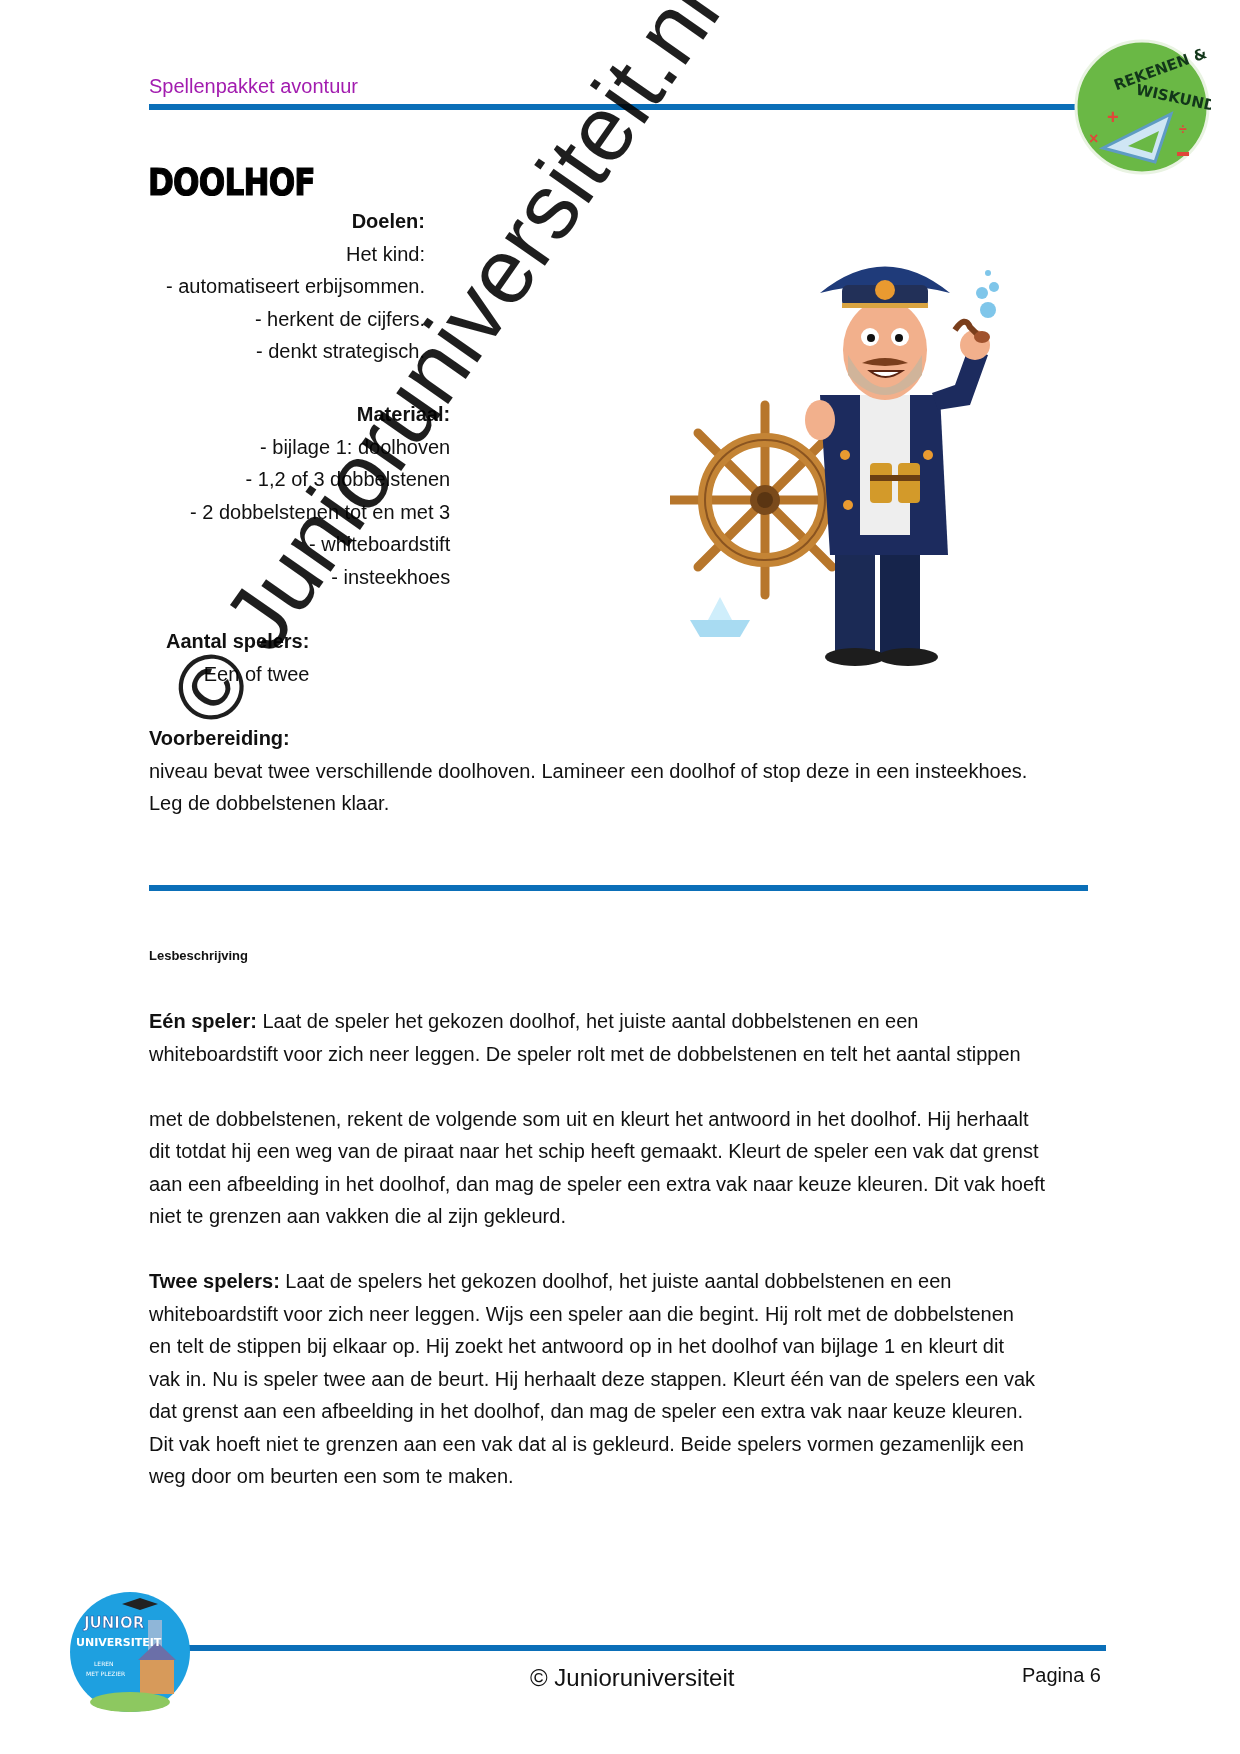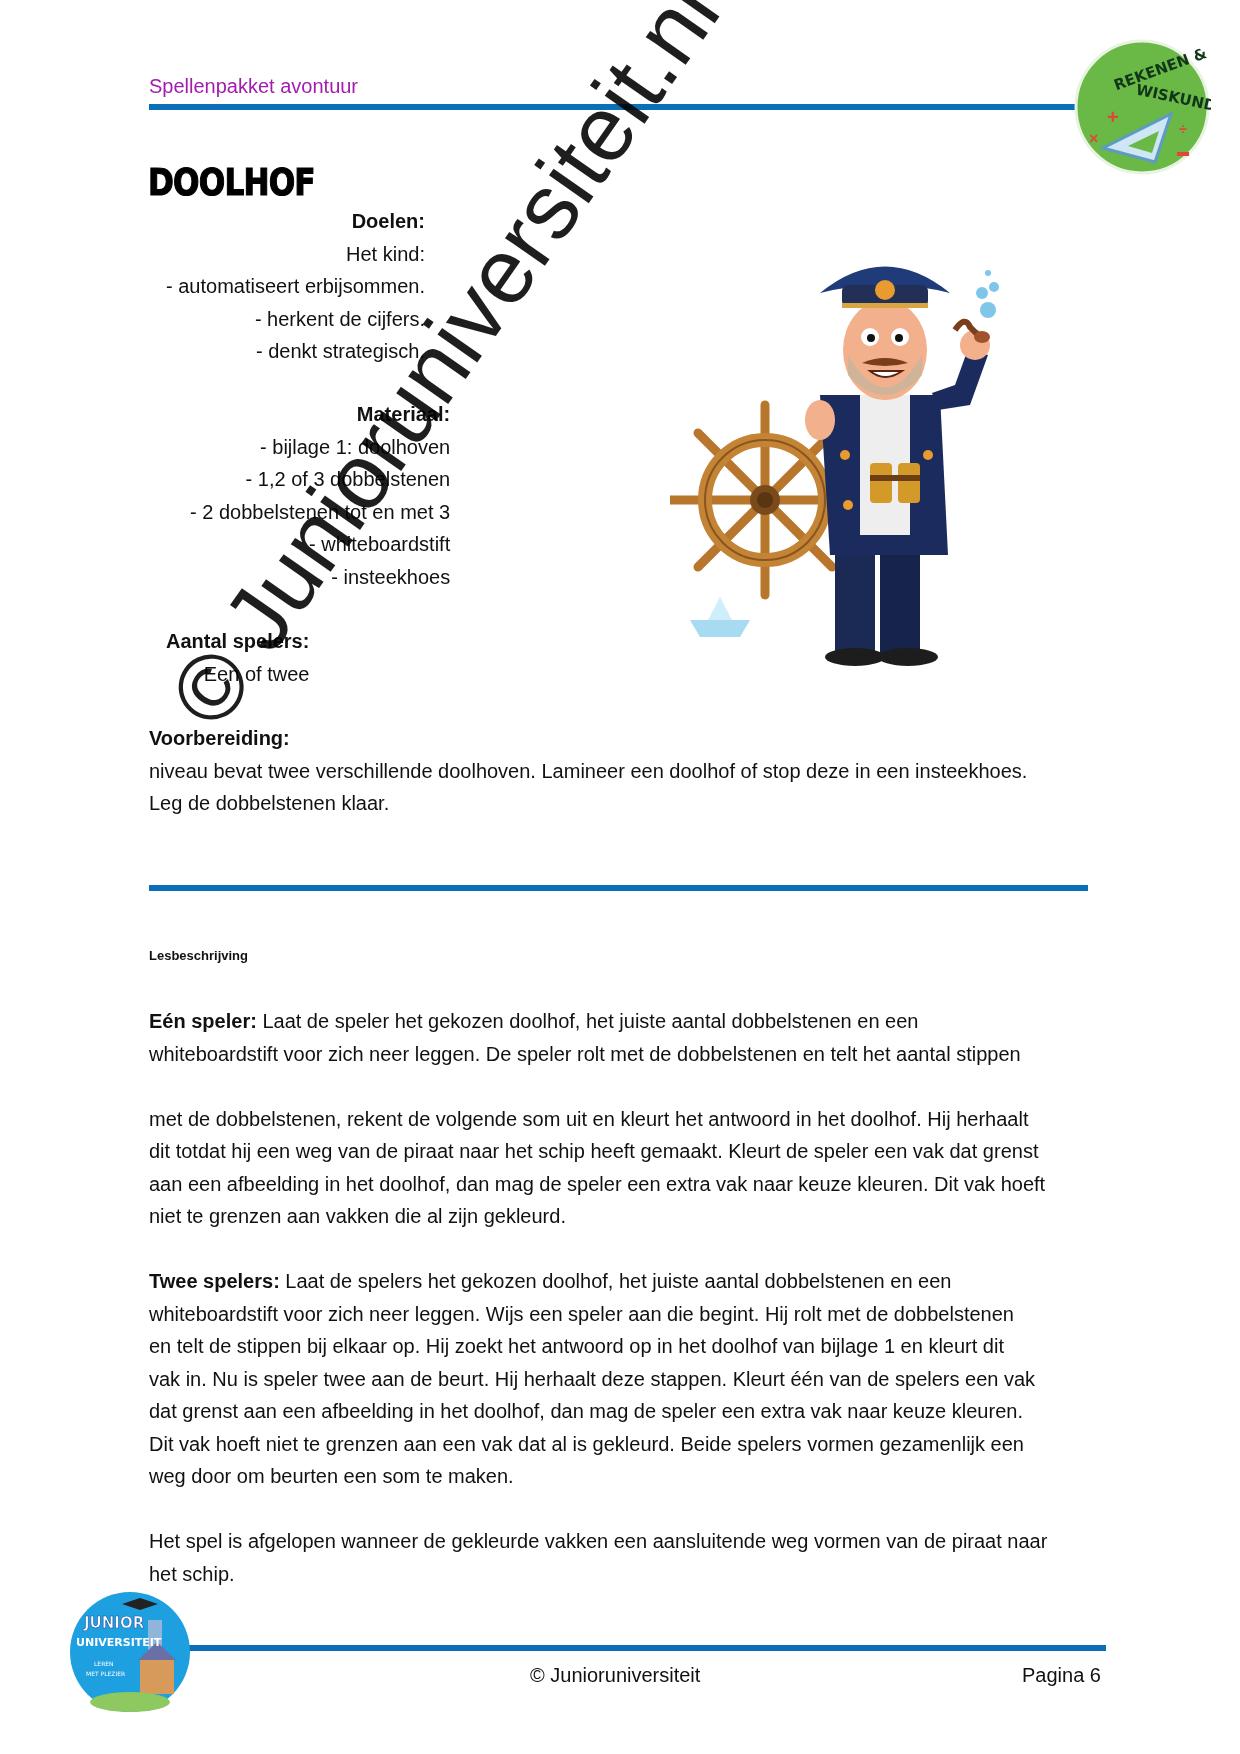--- a/index.html
+++ b/index.html
@@ -22,21 +22,21 @@
 
   .pirate { left:670px; top:245px; width:360px; height:430px; }
 
   .para { left:149px; width:960px; font-size:20px; line-height:32.5px; }
   .para .h { font-weight:bold; }
   .para p { margin:0; }
 
   .divider { left:149px; top:885px; width:939px; height:6px; background:#0b6fb8; }
 
   .footer-line { left:186px; top:1645px; width:920px; height:6px; background:#0b6fb8; }
-  .footer-copy { left:530px; top:1664px; font-size:20px; }
+  .footer-copy { left:530px; top:1664px; font-size:24px; }
   .footer-page { left:1022px; top:1664px; font-size:20px; }
   .footer-logo { left:68px; top:1590px; width:124px; height:124px; }
 
   .watermark { left:235px; top:640px; font-size:92px; color:#000; white-space:nowrap;
                transform:rotate(-55deg); transform-origin:left bottom; opacity:0.88;
                font-family:"Liberation Sans", sans-serif; }
 </style>
 </head>
 <body>
 
@@ -166,24 +166,20 @@
   <p>
     <span class="h">Twee spelers:</span><span> Laat de spelers het gekozen doolhof, het juiste aantal dobbelstenen en een</span><br>
     <span>whiteboardstift voor zich neer leggen. Wijs een speler aan die begint. Hij rolt met de dobbelstenen</span><br>
     <span>en telt de stippen bij elkaar op. Hij zoekt het antwoord op in het doolhof van bijlage 1 en kleurt dit</span><br>
     <span>vak in. Nu is speler twee aan de beurt. Hij herhaalt deze stappen. Kleurt één van de spelers een vak</span><br>
     <span>dat grenst aan een afbeelding in het doolhof, dan mag de speler een extra vak naar keuze kleuren.</span><br>
     <span>Dit vak hoeft niet te grenzen aan een vak dat al is gekleurd. Beide spelers vormen gezamenlijk een</span><br>
     <span>weg door om beurten een som te maken.</span>
   </p>
   <div style="height:32.5px;"></div>
-  <p>
-    <span>Het spel is afgelopen wanneer de gekleurde vakken een aansluitende weg vormen van de piraat naar</span><br>
-    <span>het schip.</span>
-  </p>
 </div>
 
 <div class="abs watermark">© Junioruniversiteit.nl</div>
 
 <div class="abs footer-line"></div>
 <div class="abs footer-logo">
   <svg width="124" height="124" viewBox="0 0 124 124">
     <circle cx="62" cy="62" r="60" fill="#1ea0e0"></circle>
     <rect x="80" y="30" width="14" height="60" fill="#8fb6d8"></rect>
     <rect x="72" y="70" width="34" height="34" fill="#d79a5a"></rect>

